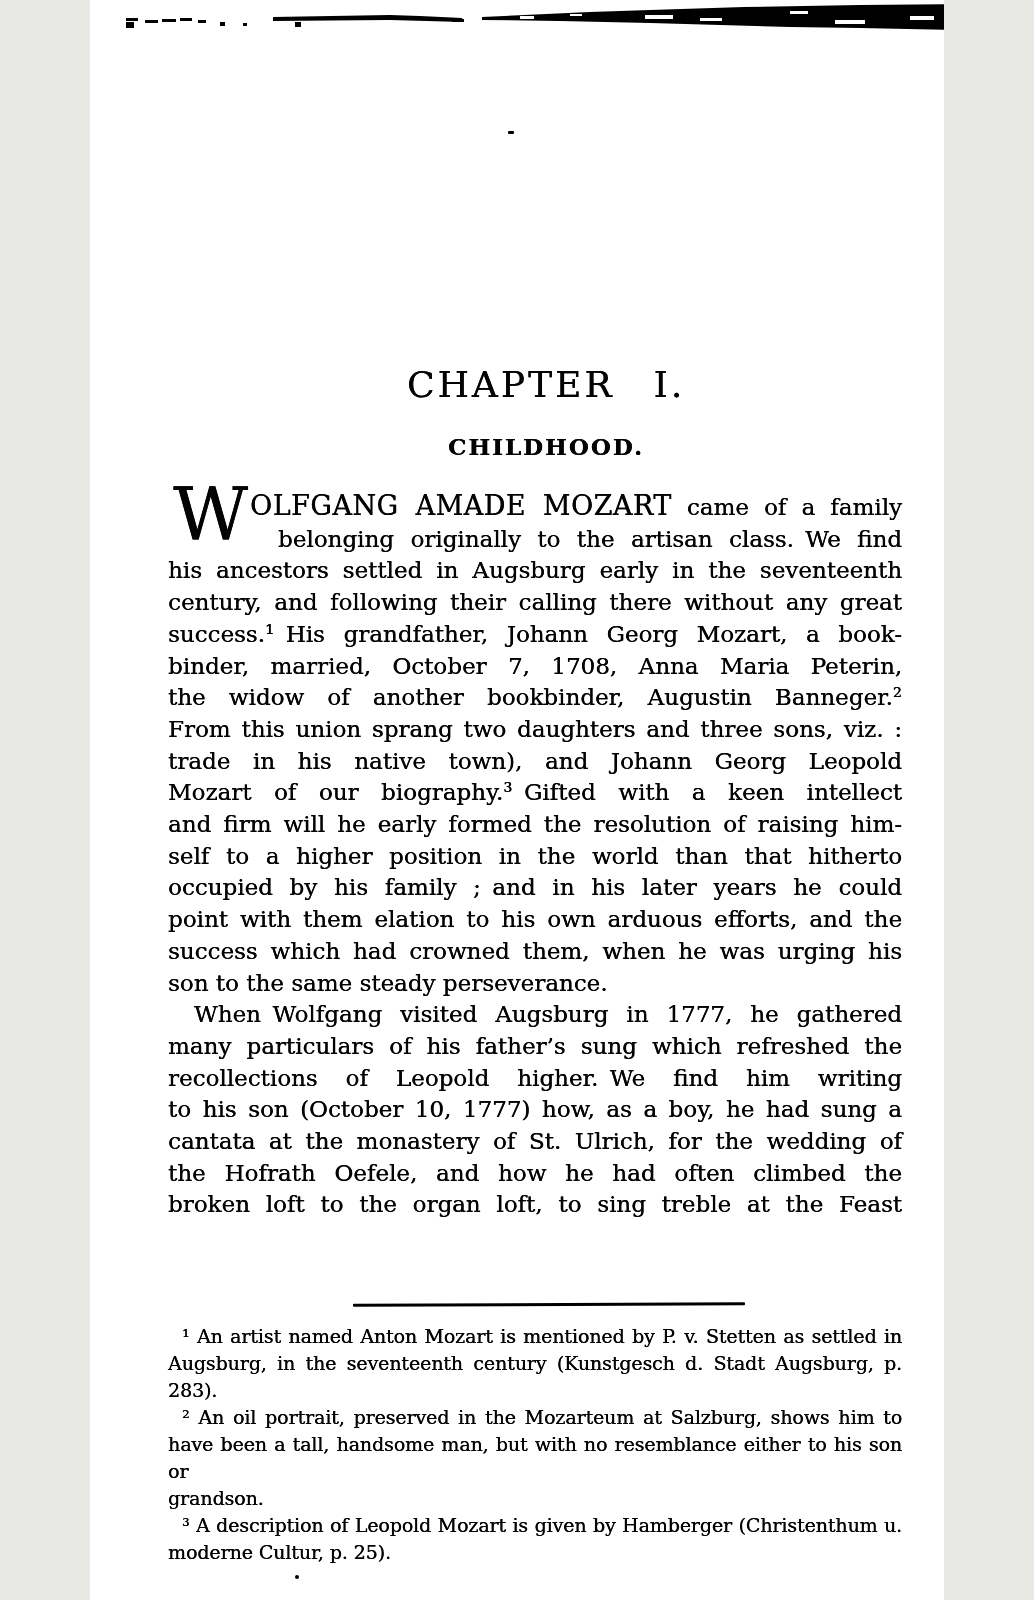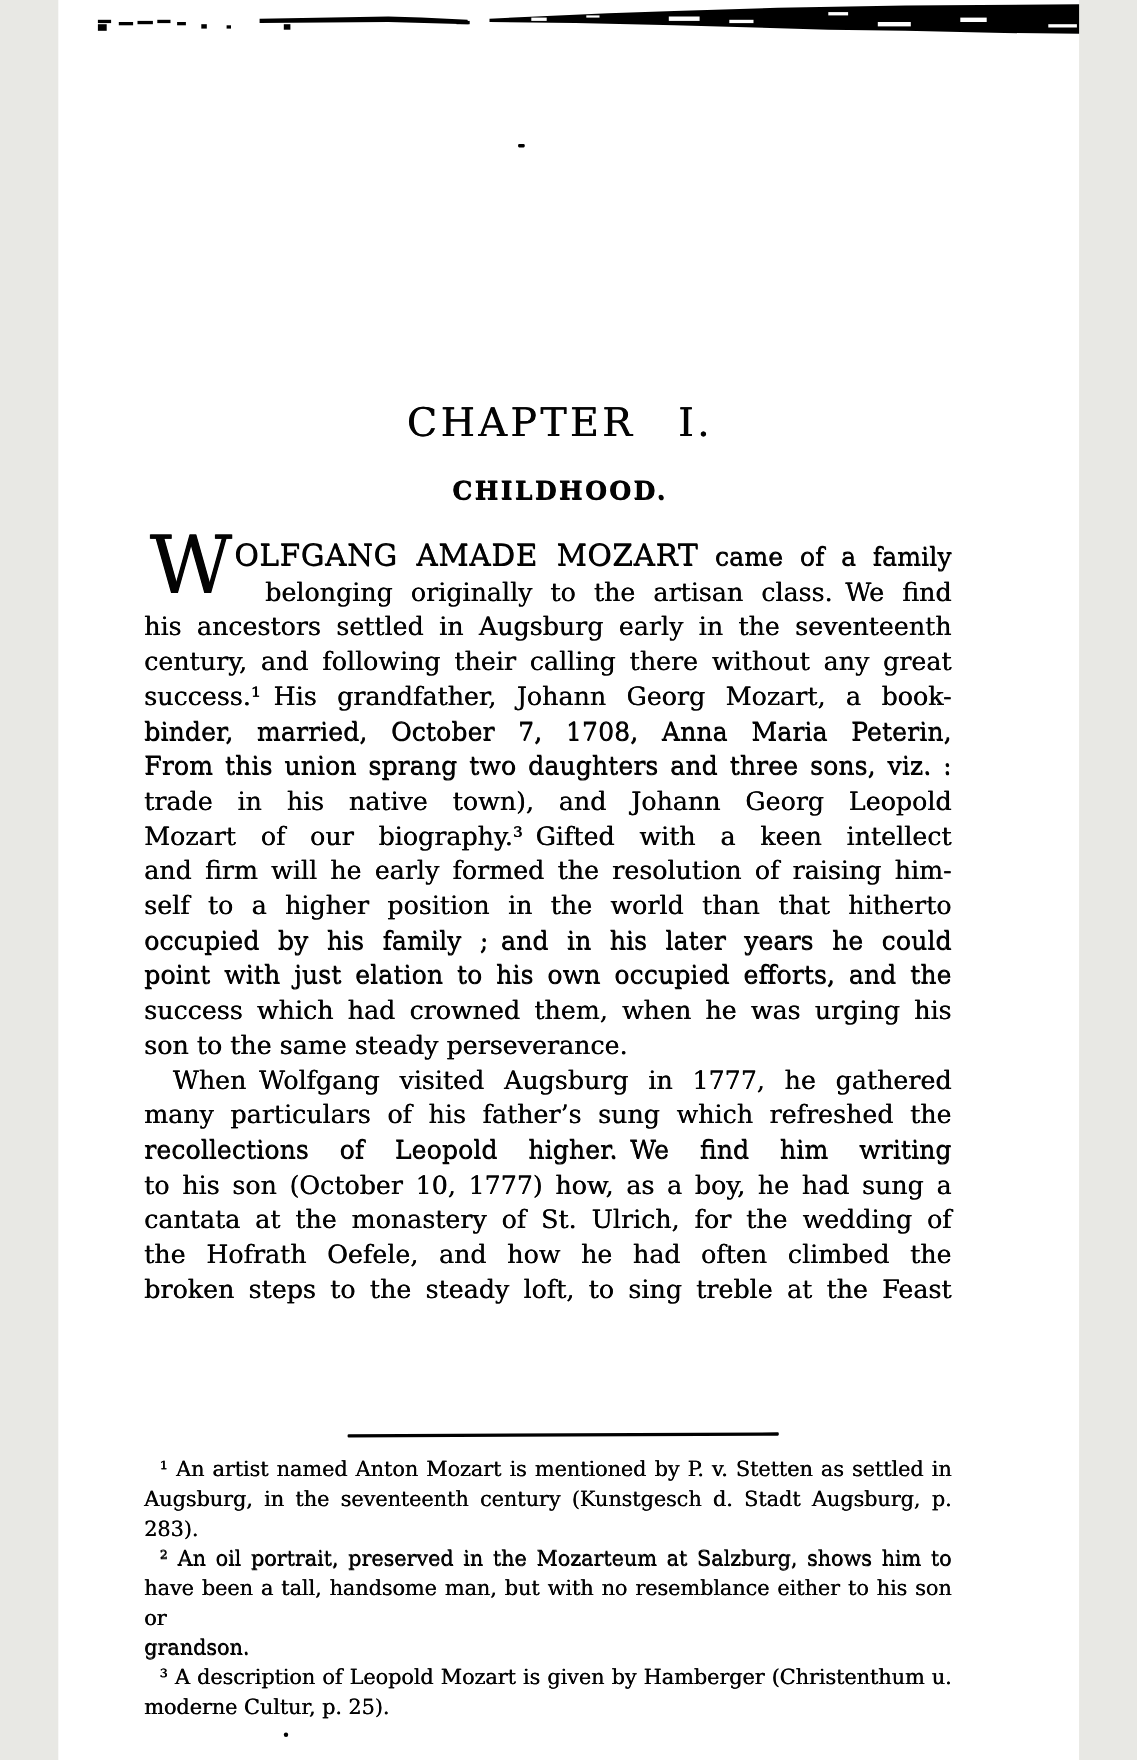--- a/index.html
+++ b/index.html
@@ -1,18 +1,18 @@
 <!DOCTYPE html>
 <html><head>
 <meta charset="utf-8">
 <style>
   html,body{margin:0;padding:0;background:#e8e8e4;}
   .page{
     position:relative;
-    width:928px;height:1600px;
+    width:854px;height:1600px;
     margin:0 auto;
     background:#ffffff;
     font-family:"DejaVu Serif","Liberation Serif",serif;
     color:#030303;
     overflow:hidden;
     text-shadow:0.3px 0.2px 0 currentColor;
   }
   .scan-band{position:absolute;left:0;top:0;}
   .heading{position:absolute;left:89px;width:734px;text-align:center;white-space:nowrap;}
   .chapter{top:364px;font-size:36px;letter-spacing:3px;}
@@ -85,37 +85,38 @@
 
   <div class="dropcap">W</div>
 
   <div class="bodyblock">
     <div class="bl l1"><span class="caps">OLFGANG AMADE MOZART</span> <span>came of a family</span></div>
     <div class="bl l2">belonging originally to the artisan class. We find</div>
     <div class="bl">his ancestors settled in Augsburg early in the seventeenth</div>
     <div class="bl">century, and following their calling there without any great</div>
     <div class="bl">success.¹ His grandfather, Johann Georg Mozart, a book-</div>
     <div class="bl">binder, married, October 7, 1708, Anna Maria Peterin,</div>
+    <div class="bl">the widow of another bookbinder, Augustin Banneger.²</div>
     <div class="bl">From this union sprang two daughters and three sons, viz. :</div>
     <div class="bl">trade in his native town), and Johann Georg Leopold</div>
     <div class="bl">Mozart of our biography.³ Gifted with a keen intellect</div>
     <div class="bl">and firm will he early formed the resolution of raising him-</div>
     <div class="bl">self to a higher position in the world than that hitherto</div>
     <div class="bl">occupied by his family ; and in his later years he could</div>
-    <div class="bl">point with just elation to his own occupied efforts, and the</div>
+    <div class="bl">point with them elation to his own arduous efforts, and the</div>
     <div class="bl">success which had crowned them, when he was urging his</div>
     <div class="bl nj">son to the same steady perseverance.</div>
 
     <div class="bl ind">When Wolfgang visited Augsburg in 1777, he gathered</div>
     <div class="bl">many particulars of his father’s sung which refreshed the</div>
     <div class="bl">recollections of Leopold higher. We find him writing</div>
     <div class="bl">to his son (October 10, 1777) how, as a boy, he had sung a</div>
     <div class="bl">cantata at the monastery of St. Ulrich, for the wedding of</div>
     <div class="bl">the Hofrath Oefele, and how he had often climbed the</div>
-    <div class="bl">broken steps to the steady loft, to sing treble at the Feast</div>
+    <div class="bl">broken loft to the organ loft, to sing treble at the Feast</div>
   </div>
 
   <div class="fn-divider"></div>
 
   <div class="footnotes">
     <div class="fl fi">¹ An artist named Anton Mozart is mentioned by P. v. Stetten as settled in</div>
     <div class="fl">Augsburg, in the seventeenth century (Kunstgesch d. Stadt Augsburg, p. 283).</div>
     <div class="fl fi">² An oil portrait, preserved in the Mozarteum at Salzburg, shows him to</div>
     <div class="fl">have been a tall, handsome man, but with no resemblance either to his son or</div>
     <div class="fl nj">grandson.</div>

